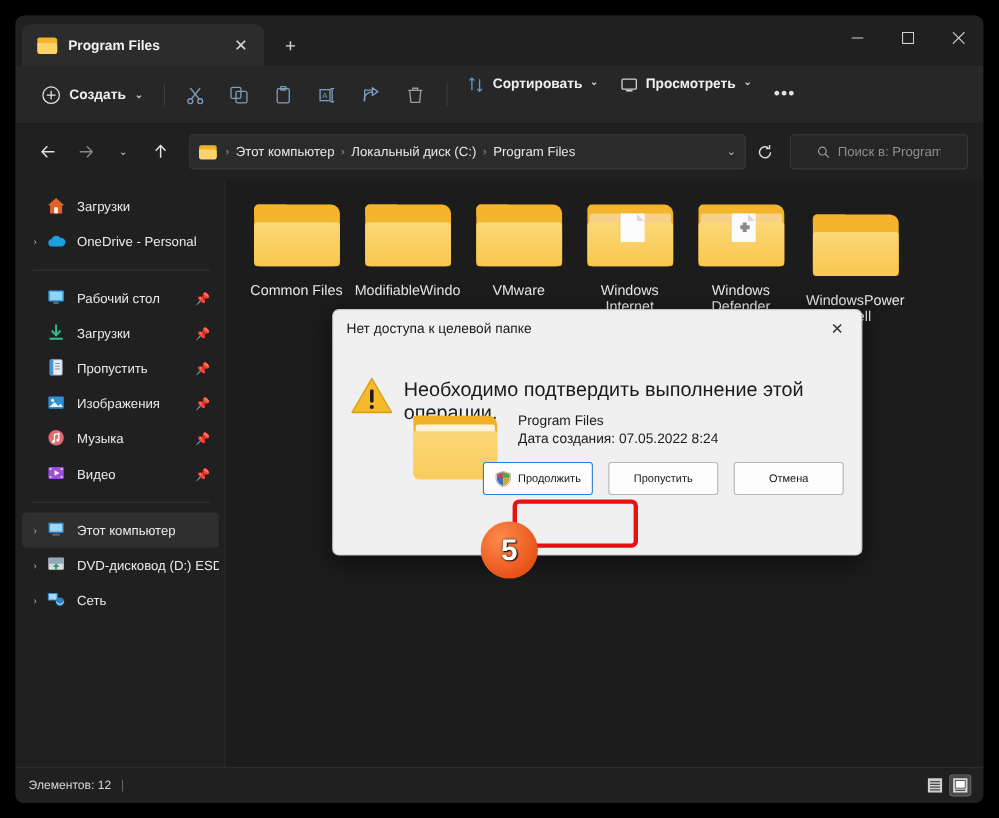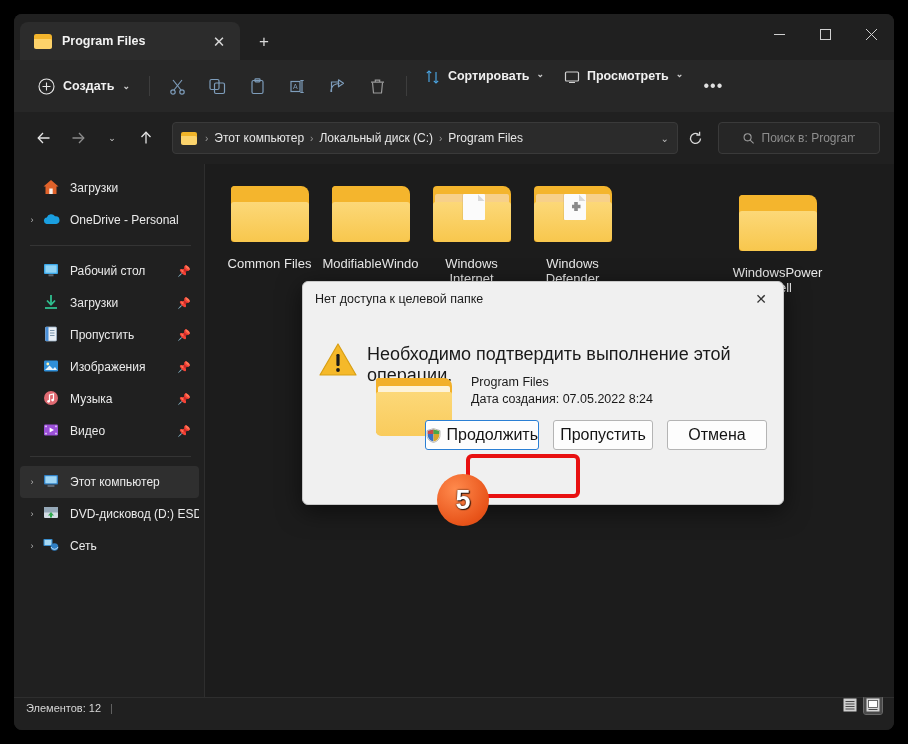--- a/index.html
+++ b/index.html
@@ -173,21 +173,21 @@
   .fi-puzzle { position:absolute; left:8px; top:8px; width:9px; height:9px; background:#8a8a8a;
              clip-path: polygon(0 30%,30% 30%,30% 0,70% 0,70% 30%,100% 30%,100% 70%,70% 70%,70% 100%,30% 100%,30% 70%,0 70%); }
   .file-label {
     color:#e8e8e8; font-size: 13px; text-align:center; line-height: 15px;
     max-width: 98px; word-wrap: break-word;
   }
 
   
   .statusbar {
     height: 26px; background:#202020; border-top:1px solid #2e2e2e;
-    display:flex; align-items:flex-end; padding: 16px 12px;
+    display:flex; align-items:center; padding: 16px 12px;
     flex: 0 0 auto;
   }
   .status-text { color:#d6d6d6; font-size: 11px; }
   .status-sep { color:#6a6a6a; font-size: 11px; padding-left: 9px; }
   .view-toggles { margin-left:auto; display:flex; gap: 5px; align-items:center; }
   .vt { width: 18px; height: 18px; display:flex; align-items:center; justify-content:center; border-radius:2px; }
   .vt.active { background:#4a4a4a; outline: 1px solid #6a6a6a; }
 
   
   .dialog {
@@ -223,21 +223,21 @@
   .dlg-fname { position:absolute; left: 168px; top: 59px; color:#1a1a1a; font-size: 12.5px; }
   .dlg-fdate { position:absolute; left: 168px; top: 76px; color:#1a1a1a; font-size: 12.5px; }
   .dlg-buttons {
     position:absolute; left: 0; right: 16px; bottom: 12px;
     display:flex; justify-content:flex-end; gap: 14px;
   }
   .dlg-btn {
     min-width: 100px; height: 30px;
     background: #fdfdfd; border: 1px solid #b4b4b4; border-radius: 3px;
     display:flex; align-items:center; justify-content:center; gap: 6px;
-    color:#141414; font-size: 16px;
+    color:#141414; font-size: 10px;
   }
   .dlg-btn.focused { border: 1px solid #2a7fd4; box-shadow: inset 0 0 0 1px #fff; }
   .shield { width: 15px; height: 15px; flex: 0 0 auto; }
   .hl-ring {
     position:absolute; left: 466px; top: 454px;
     width: 114px; height: 44px;
     border: 4px solid #e81010; border-radius: 6px;
     z-index: 50; pointer-events: none;
   }
   .badge-5 {
@@ -592,20 +592,28 @@
 
           <div class="file-item">
             <div class="file-icon">
               <div class="fi-tab"></div>
                 <div class="fi-back"></div>
                 <div class="fi-front"></div>
             </div>
             <div class="file-label">ModifiableWindo</div>
           </div>
 
+          <div class="file-item">
+            <div class="file-icon">
+              <div class="fi-tab"></div>
+                <div class="fi-back"></div>
+                <div class="fi-front"></div>
+            </div>
+            <div class="file-label">VMware</div>
+          </div>
 
           <div class="file-item">
             <div class="file-icon">
               <div class="fi-back"></div>
                 <div class="fi-inner"></div>
               <div class="fi-doc"></div>
               <div class="fi-front"></div>
             </div>
             <div class="file-label">Windows Internet</div>
           </div>

